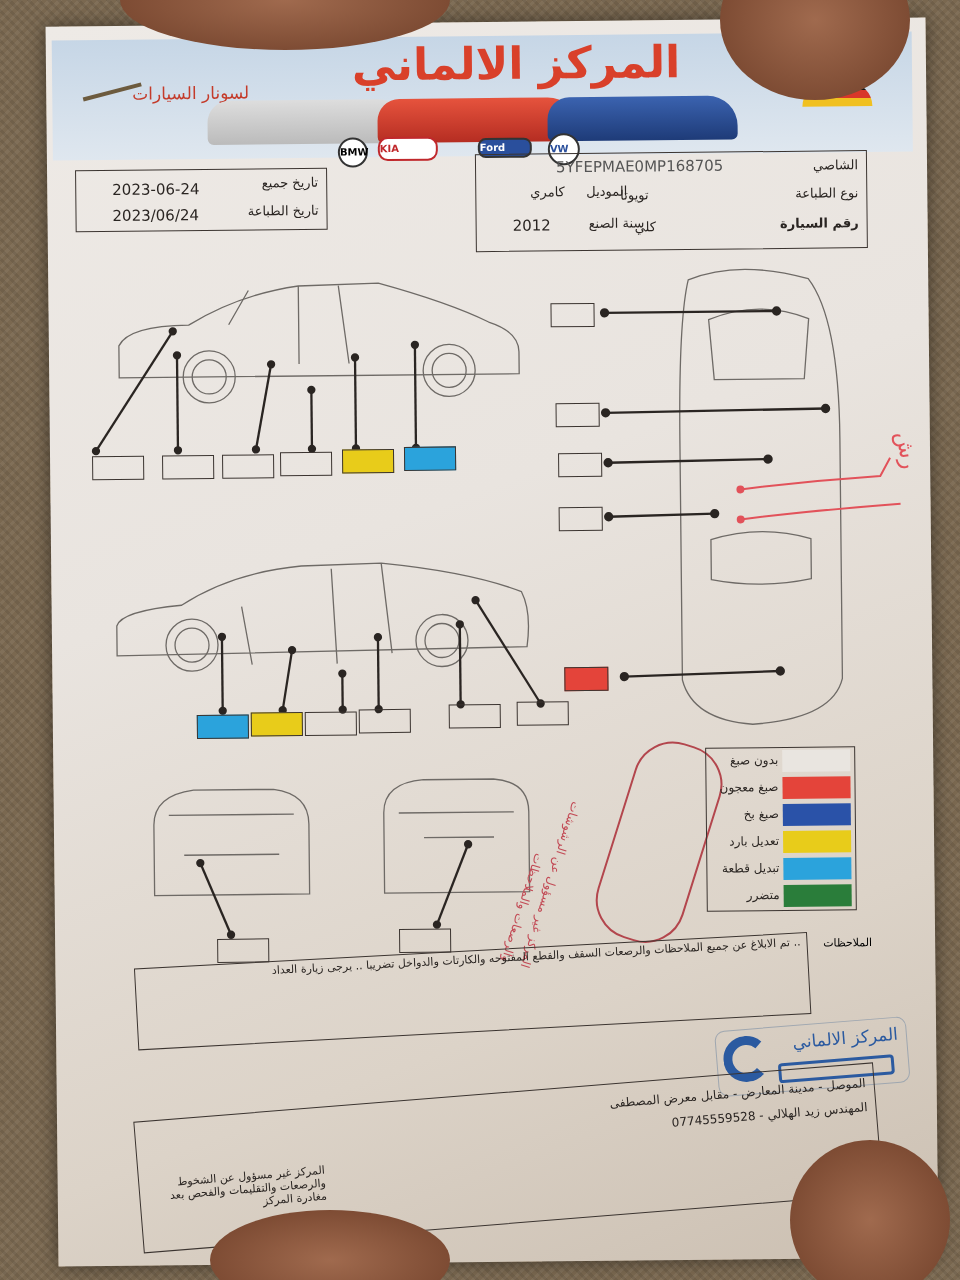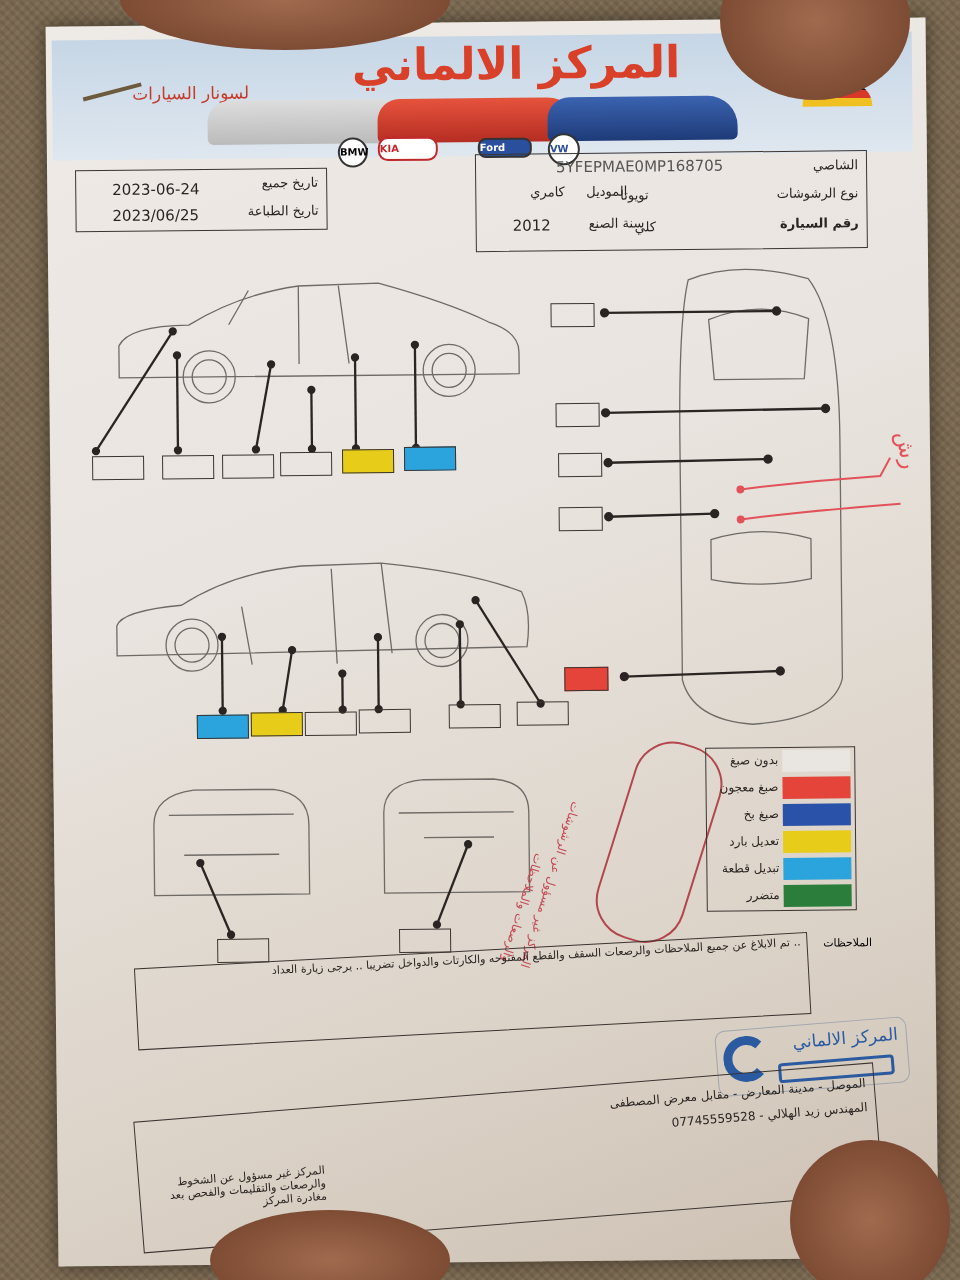--- a/index.html
+++ b/index.html
@@ -65,27 +65,27 @@
     </div>
     <div class="logo-de">
       <div style="position:absolute;left:0;top:0;width:70px;height:24px;border-radius:35px 35px 0 0;background:linear-gradient(180deg,#111 0 33%,#d8372a 33% 66%,#f0c020 66%);"></div>
     </div>
   </div>
 
   <div class="box" style="left:28px;top:144px;width:250px;height:60px;">
     <div class="lbl" style="right:8px;top:6px;">تاريخ جميع</div>
     <div class="val" style="left:36px;top:10px;">2023-06-24</div>
     <div class="lbl" style="right:8px;top:34px;">تاريخ الطباعة</div>
-    <div class="val" style="left:36px;top:36px;">2023/06/25</div>
+    <div class="val" style="left:36px;top:36px;">2023/06/24</div>
   </div>
 
   <div class="box" style="left:428px;top:132px;width:390px;height:96px;">
     <div class="lbl" style="right:8px;top:6px;">الشاصي</div>
     <div class="val" style="left:80px;top:4px;color:#555;">5YFEPMAE0MP168705</div>
-    <div class="lbl" style="right:8px;top:34px;">نوع الرشوشات</div>
+    <div class="lbl" style="right:8px;top:34px;">نوع الطباعة</div>
     <div class="lbl" style="left:144px;top:34px;">تويوتا</div>
     <div class="lbl" style="left:110px;top:30px;">الموديل</div>
     <div class="lbl" style="left:54px;top:30px;">كامري</div>
     <div class="lbl" style="right:8px;top:64px;font-weight:bold;">رقم السيارة</div>
     <div class="lbl" style="left:158px;top:66px;">كلي</div>
     <div class="lbl" style="left:112px;top:62px;">سنة الصنع</div>
     <div class="val" style="left:36px;top:62px;">2012</div>
   </div>
 
   <svg class="lines" width="880" height="1000">

